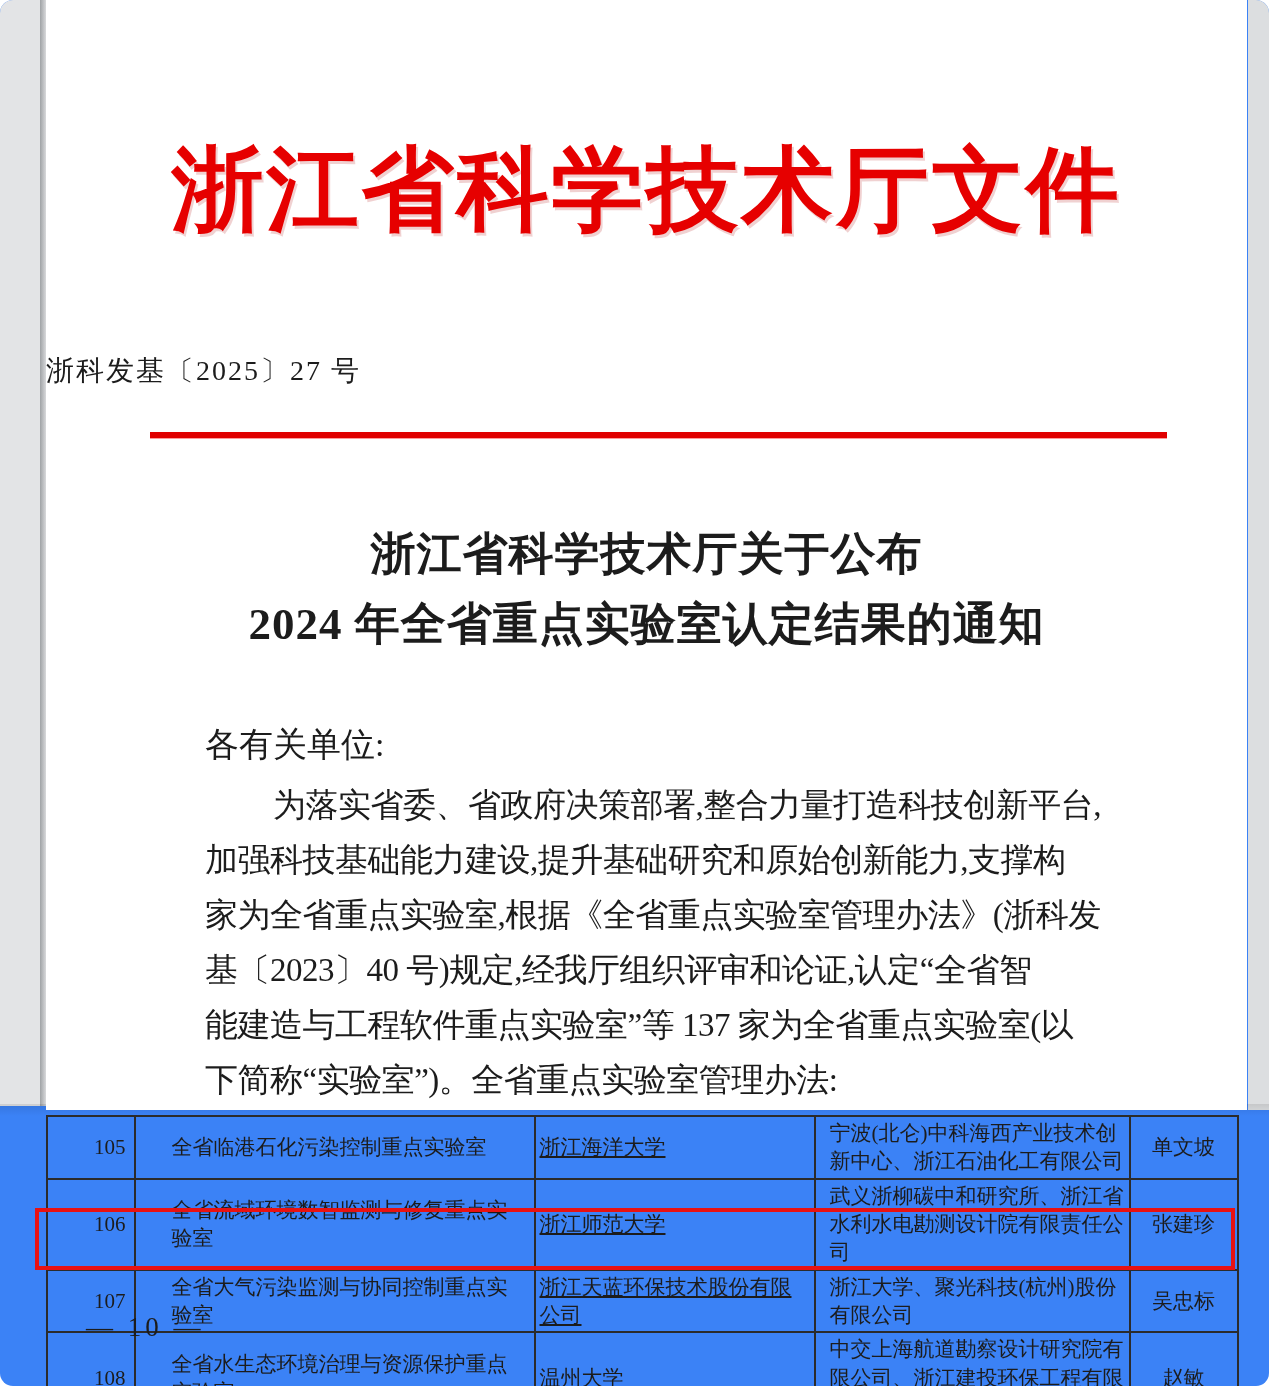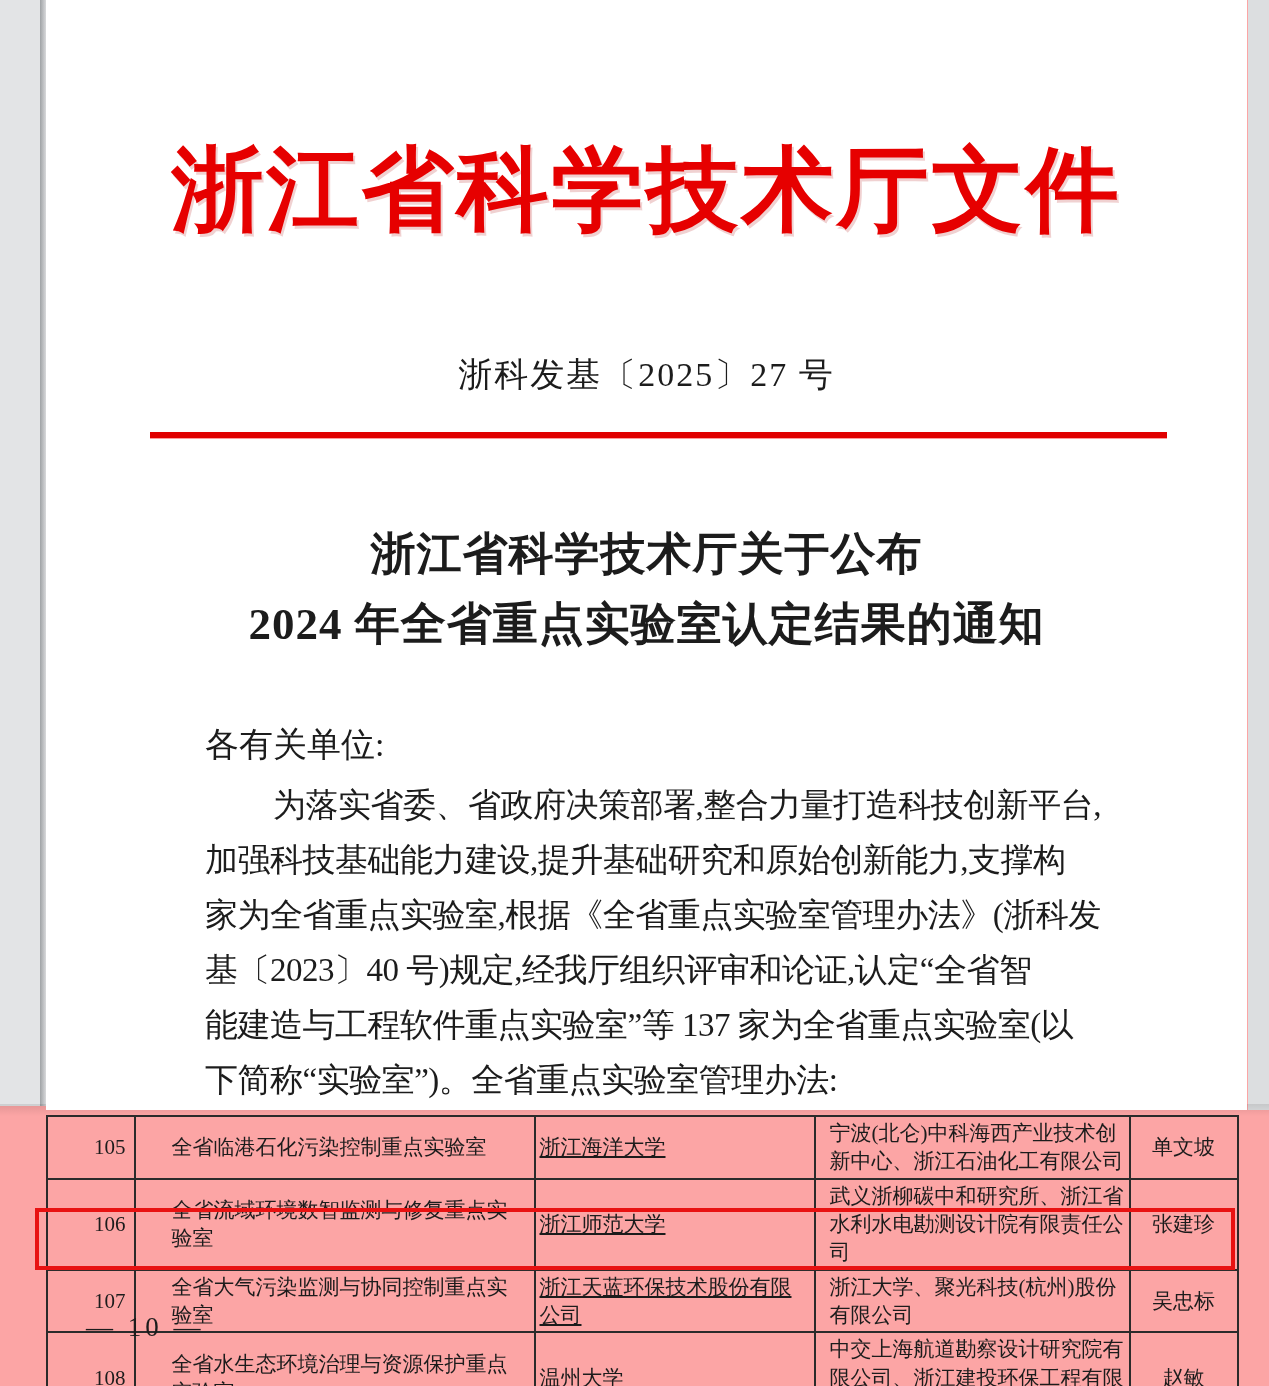--- a/index.html
+++ b/index.html
@@ -1,40 +1,41 @@
 <!DOCTYPE html>
 <html lang="zh"><head>
 <meta charset="utf-8">
 <style>
   html,body { margin:0; padding:0; background:#ffffff; }
   .canvas {
     position:relative; width:1269px; height:1386px;
-    background:#fca5a5; overflow:hidden;
+    background:#3b82f6; overflow:hidden;
     font-family:"Liberation Serif","DejaVu Serif",serif;
     color:#1c1c1c;
+    border-radius:13px;
   }
   
   .gray-left  { position:absolute; left:0; top:0; width:40px; height:1106px; background:#e3e4e6; }
   .page-edge  { position:absolute; left:40px; top:0; width:6px; height:1106px;
                 background:linear-gradient(to right,#9fa2a5,#d8d9db); }
   .gray-right { position:absolute; right:0; top:0; width:21px; height:1110px; background:#dcdee0; }
   .junction-shadow { position:absolute; left:0; top:1104px; width:100%; height:12px;
                 background:linear-gradient(to bottom,rgba(0,0,0,0.10),rgba(0,0,0,0)); }
   .page { position:absolute; left:46px; top:0; width:1201px; height:1110px; background:#ffffff; }
 
   .agency-title {
     position:absolute; left:0; top:138px; width:100%;
     text-align:center; color:#e60000; font-weight:bold;
     font-size:92px; letter-spacing:3px; line-height:1.15;
     text-shadow:2px 3px 0 rgba(170,0,0,0.18);
     white-space:nowrap;
   }
   .doc-number {
     position:absolute; left:0; top:352px; width:100%;
-    text-align:center; font-size:34px; letter-spacing:2px;
+    font-size:28px; letter-spacing:2px;
   }
   .red-line { position:absolute; left:104px; top:432px; width:1017px; height:6px;
     background:#e00000; border-bottom:1px solid #ff9a9a; }
   .notice-title { position:absolute; left:0; width:100%; text-align:center;
     font-weight:bold; font-size:45px; letter-spacing:1px; white-space:nowrap; }
   .notice-title.l1 { top:524px; }
   .notice-title.l2 { top:594px; }
 
   .salutation { position:absolute; left:159px; top:722px; font-size:34px; }
   .body-block { position:absolute; left:159px; top:778px; width:905px; }

